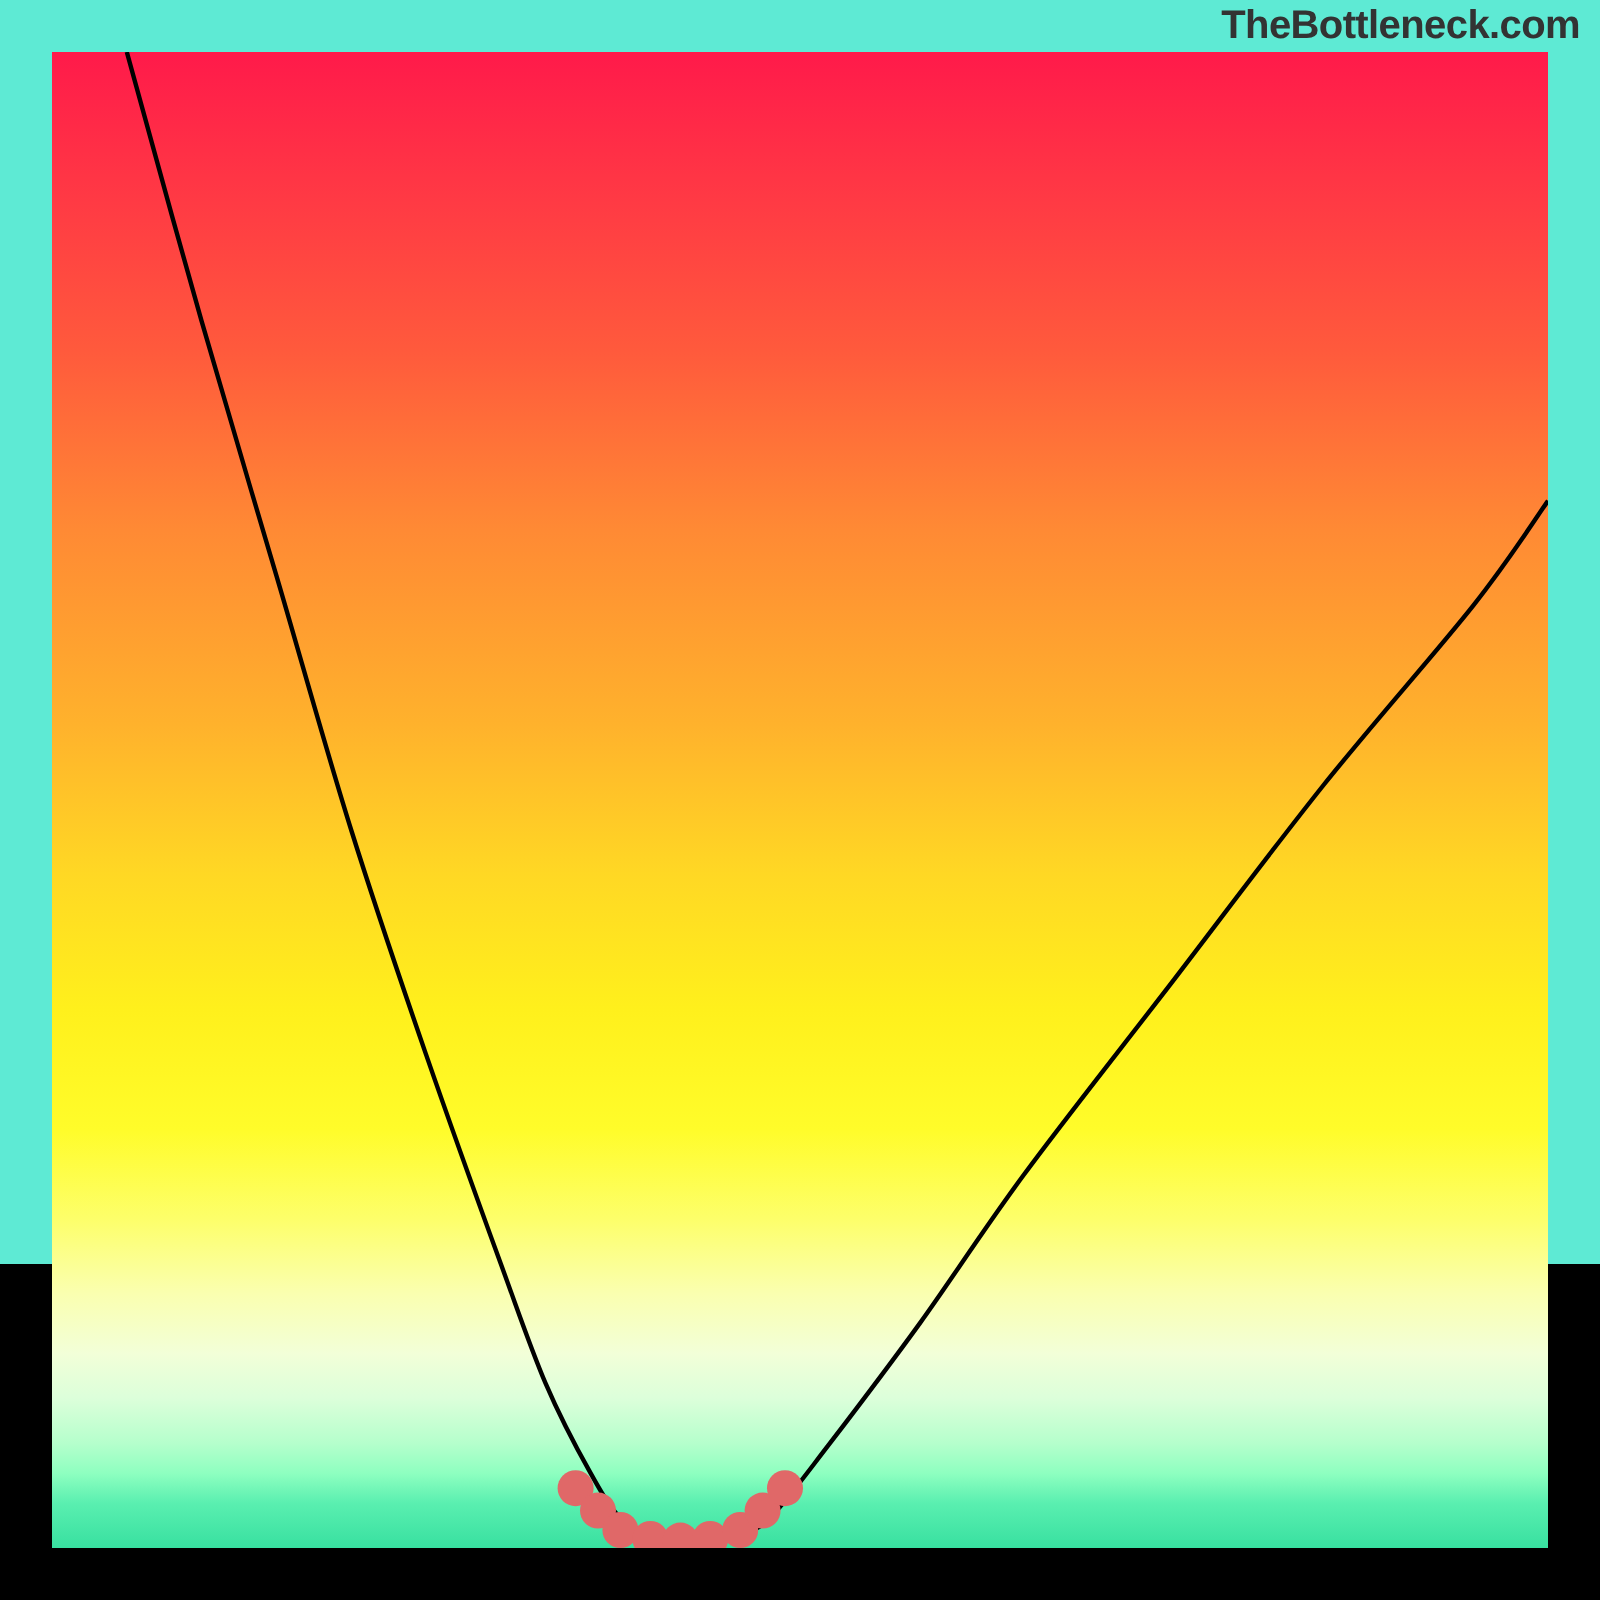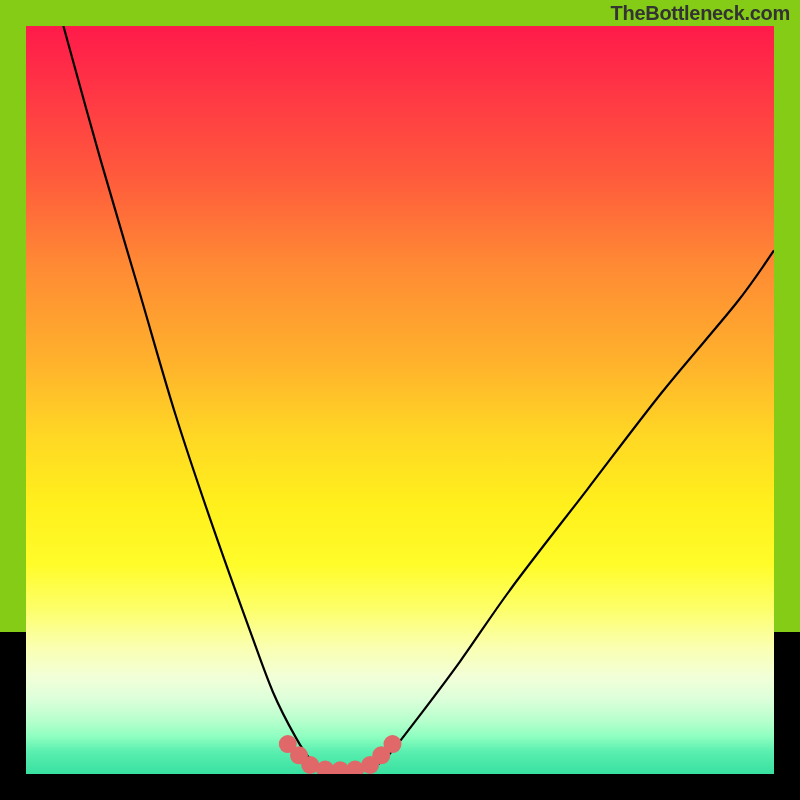--- a/index.html
+++ b/index.html
@@ -8,21 +8,21 @@
     background: #000;
     width: 800px;
     height: 800px;
     overflow: hidden;
     font-family: Arial, sans-serif;
   }
   .container {
     position: relative;
     width: 800px;
     height: 632px;
-    background: #84cc16;
+    background: #5eead4;
   }
   .plot-area {
     position: absolute;
     left: 26px;
     top: 26px;
     width: 748px;
     height: 748px;
     background: linear-gradient(to bottom,
       #ff1a4a 0%,
       #ff3a44 10%,

